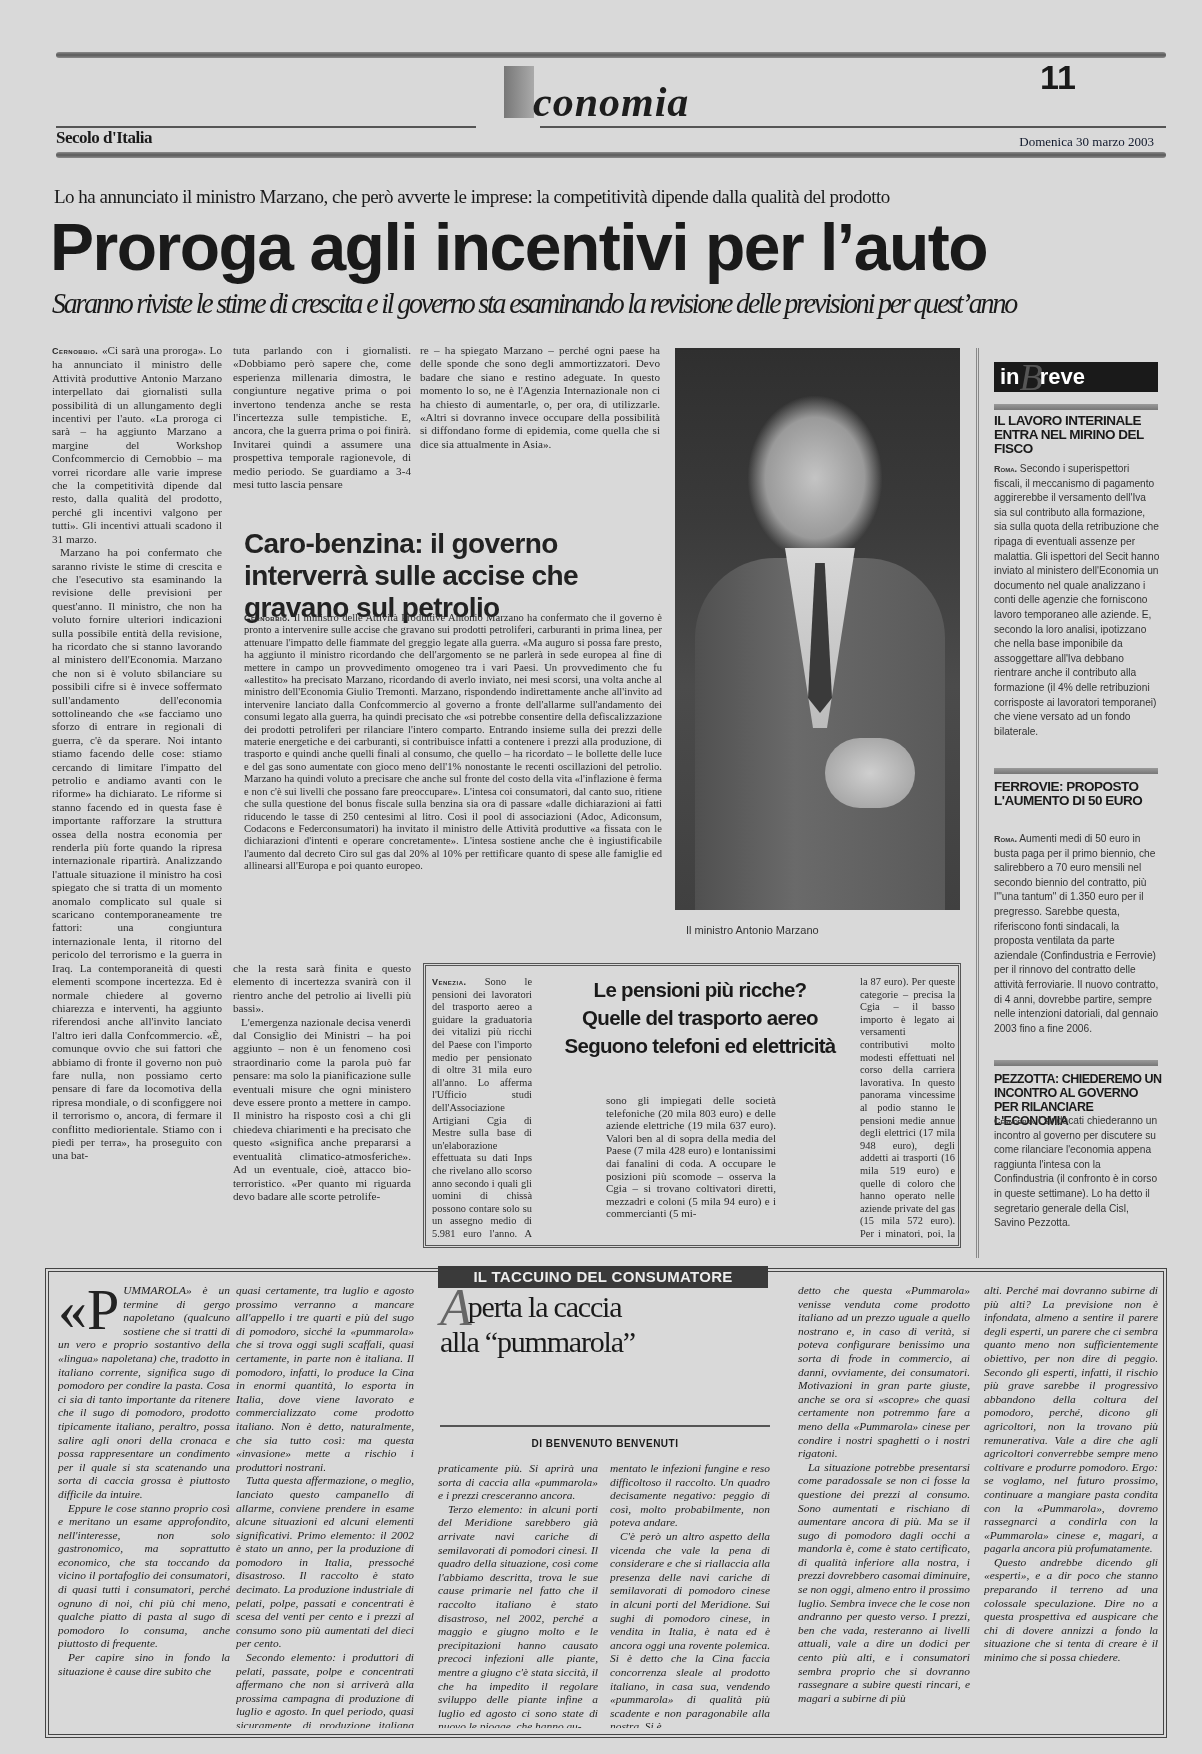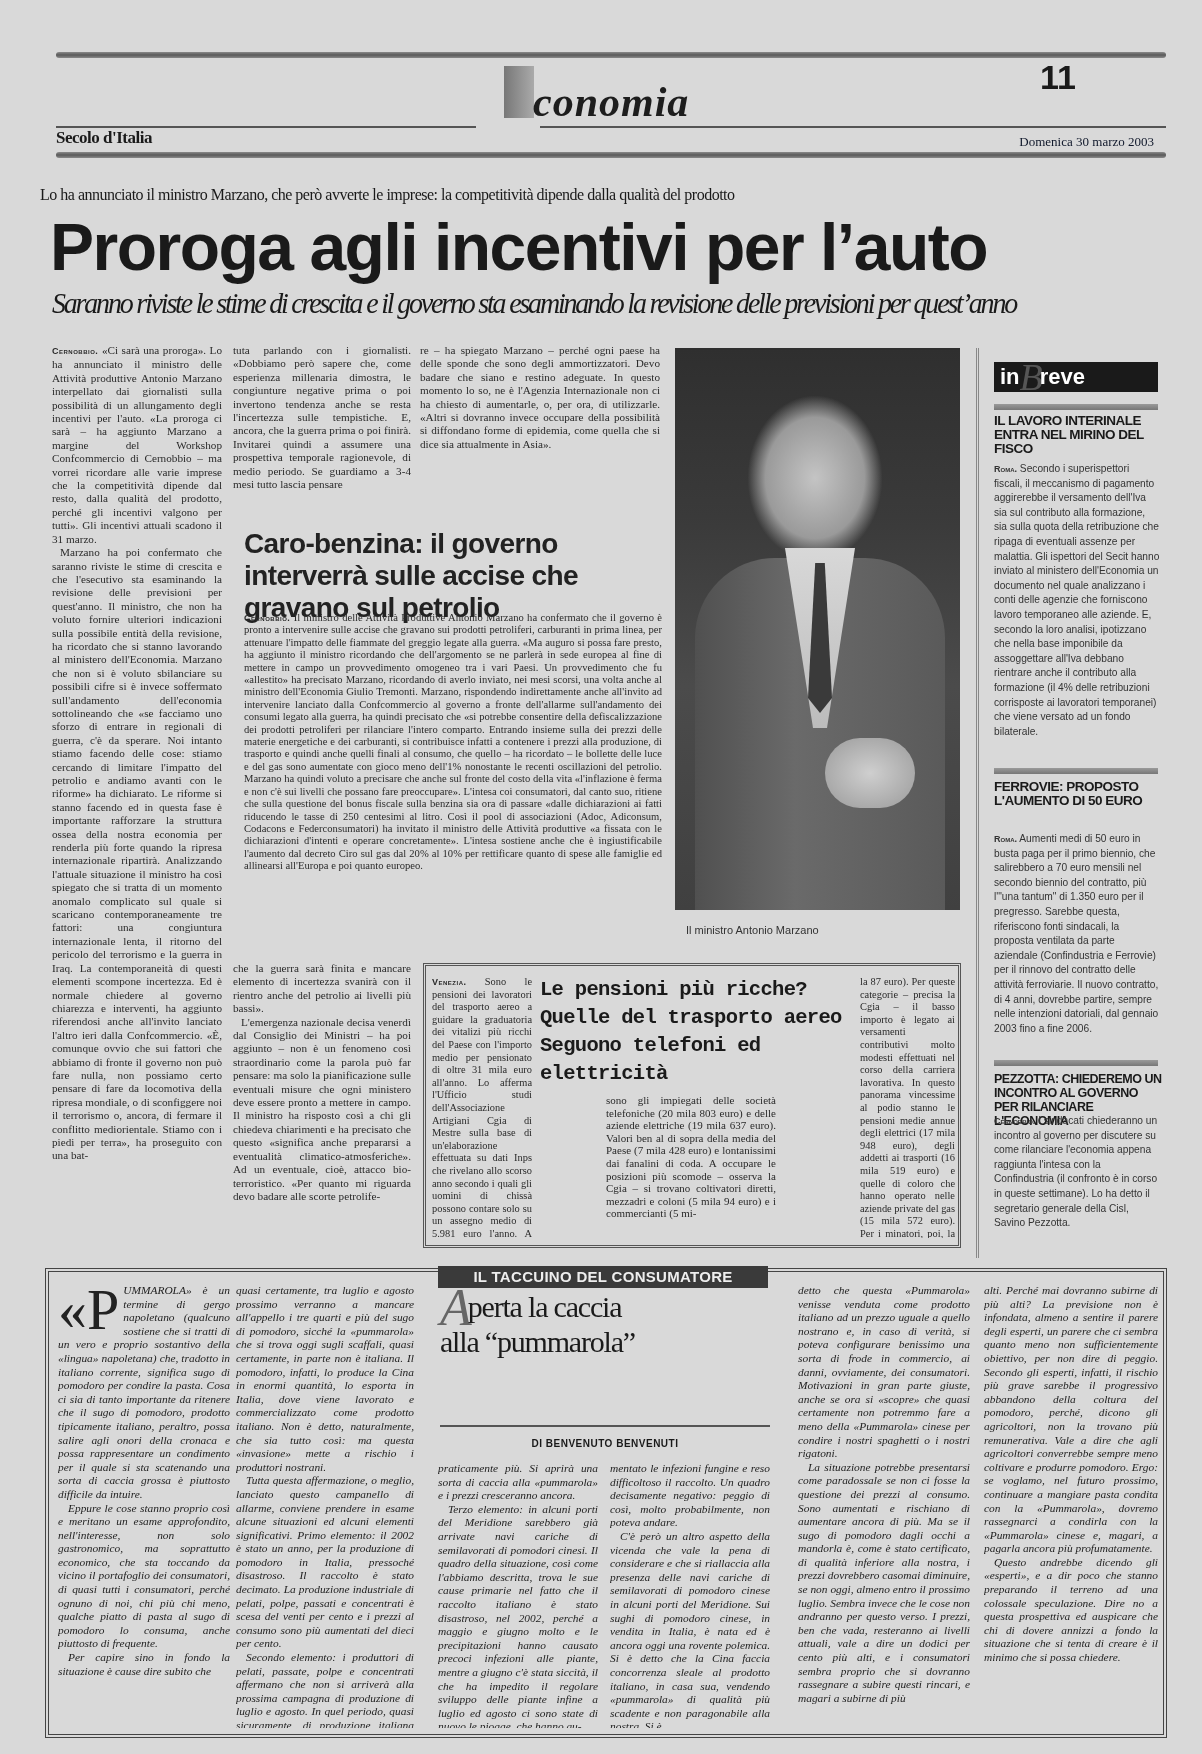--- a/index.html
+++ b/index.html
@@ -5,42 +5,42 @@
   *{box-sizing:border-box;margin:0;padding:0}
   html,body{width:1202px;height:1754px;background:#d9d9d9;overflow:hidden}
   body{position:relative;font-family:"Liberation Serif",serif;color:#1a1a1a}
   .rule-thick{position:absolute;height:6px;background:linear-gradient(#8a8a8a,#5a5a5a,#8a8a8a);border-radius:3px}
   .rule-thin{position:absolute;height:2px;background:#444}
   .masthead-e{position:absolute;left:504px;top:66px;width:30px;height:52px;background:linear-gradient(90deg,#777,#aaa)}
   .masthead-title{position:absolute;left:532px;top:78px;font-family:"Liberation Serif",serif;font-style:italic;font-weight:bold;font-size:42px;letter-spacing:1px;color:#1d1d1d}
   .page-num{position:absolute;left:1040px;top:58px;font-family:Liberation Sans, sans-serif;font-weight:bold;font-size:34px}
   .paper-name{position:absolute;left:56px;top:128px;font-family:"Liberation Serif",serif;font-weight:bold;font-size:17px;letter-spacing:-0.5px}
   .date{position:absolute;right:48px;top:134px;font-size:13px;color:#0f172a}
-  .kicker{position:absolute;left:40px;top:186px;width:1100px;font-size:16px;letter-spacing:-0.5px;white-space:nowrap}
+  .kicker{position:absolute;left:54px;top:186px;width:1100px;font-size:19px;letter-spacing:-0.5px;white-space:nowrap}
   .headline{position:absolute;left:50px;top:208px;width:1110px;font-family:"Liberation Sans",sans-serif;font-weight:bold;font-size:66px;letter-spacing:-1.5px;white-space:nowrap;line-height:78px}
   .subhead{position:absolute;left:52px;top:288px;width:1110px;font-style:italic;font-size:28px;letter-spacing:-2.2px;white-space:nowrap;transform:scaleY(1.05)}
   .col{position:absolute;font-size:11.2px;line-height:13.4px;text-align:justify;color:#2a2a2a;overflow:hidden;hyphens:auto}
   .col p{text-indent:8px}
   .col .loc{font-family:"Liberation Sans",sans-serif;font-weight:bold;font-size:9px;letter-spacing:0.5px;font-variant:small-caps}
   .photo{position:absolute;left:675px;top:348px;width:285px;height:562px;background:radial-gradient(ellipse 90px 110px at 140px 130px,#c4c4c4 0%,#9a9a9a 55%,transparent 75%),linear-gradient(180deg,#2f2f2f 0%,#3a3a3a 30%,#4b4b4b 60%,#404040 100%);overflow:hidden}
   .photo .suit{position:absolute;left:20px;top:210px;width:250px;height:360px;background:linear-gradient(90deg,#505050,#6a6a6a 40%,#5a5a5a);border-radius:80px 80px 0 0}
   .photo .shirt{position:absolute;left:110px;top:200px;width:70px;height:180px;background:linear-gradient(#d8d8d8,#bcbcbc);clip-path:polygon(0 0,100% 0,60% 100%,40% 100%)}
   .photo .tie{position:absolute;left:133px;top:215px;width:24px;height:150px;background:#3a3a3a;clip-path:polygon(30% 0,70% 0,100% 90%,50% 100%,0 90%)}
   .photo .hand{position:absolute;left:150px;top:390px;width:90px;height:70px;background:radial-gradient(#cfcfcf,#9a9a9a);border-radius:40px}
   .caption{position:absolute;left:686px;top:924px;font-family:"Liberation Sans",sans-serif;font-size:11px;color:#333}
   .box-head{position:absolute;font-family:"Liberation Sans",sans-serif;font-weight:bold;color:#222;letter-spacing:-0.6px}
   .sidebar{position:absolute;left:976px;top:348px;width:190px;height:910px;border-left:3px double #888;padding-left:10px}
   .inbreve{position:absolute;left:994px;top:362px;width:164px;height:30px;background:#1a1a1a;color:#fff;font-family:"Liberation Sans",sans-serif;font-weight:bold;font-size:22px;padding-left:6px;line-height:30px}
   .inbreve .big{font-family:"Liberation Serif",serif;font-style:italic;font-weight:normal;font-size:38px;color:#555;vertical-align:-6px;letter-spacing:-3px}
   .sb-rule{position:absolute;left:994px;width:164px;height:6px;background:linear-gradient(#9a9a9a,#777)}
   .sb-head{position:absolute;left:994px;width:170px;font-family:"Liberation Sans",sans-serif;font-weight:bold;font-size:13.5px;line-height:14px;letter-spacing:-0.5px}
   .sb-text{position:absolute;left:994px;width:166px;font-family:"Liberation Sans",sans-serif;font-size:10.2px;line-height:14.6px;color:#333;text-align:left}
   .sb-text .loc{font-weight:bold;font-variant:small-caps;font-size:9px}
   .pens-box{position:absolute;left:423px;top:963px;width:538px;height:285px;border:3px double #555}
-  .pens-title{position:absolute;left:540px;top:976px;width:320px;text-align:left;font-family:Liberation Mono, monospace;font-weight:bold;font-size:20.5px;line-height:28px;letter-spacing:-0.7px}
+  .pens-title{position:absolute;left:540px;top:976px;width:320px;text-align:center;font-family:Liberation Sans, sans-serif;font-weight:bold;font-size:20.5px;line-height:28px;letter-spacing:-0.7px}
   .cons-box{position:absolute;left:45px;top:1268px;width:1122px;height:470px;border:4px double #444}
   .cons-label{position:absolute;left:438px;top:1266px;width:330px;height:22px;background:#3a3a3a;color:#eee;font-family:"Liberation Sans",sans-serif;font-weight:bold;font-size:15px;text-align:center;line-height:22px;letter-spacing:0.3px}
   .cons-title{position:absolute;left:440px;top:1290px;width:330px;font-size:30px;line-height:34px;letter-spacing:-1.2px}
   .cons-title .dropA{font-style:italic;font-size:52px;color:#666;vertical-align:-8px;letter-spacing:-4px}
   .byline-rule{position:absolute;left:440px;top:1425px;width:330px;height:2px;background:#555}
   .byline{position:absolute;left:440px;top:1438px;width:330px;text-align:center;font-family:"Liberation Sans",sans-serif;font-weight:bold;font-size:10px;letter-spacing:0.5px}
   .icol{position:absolute;font-style:italic;font-size:11.4px;line-height:13.6px;text-align:justify;color:#222;overflow:hidden}
   .icol p{text-indent:10px}
   .dropcap{float:left;font-size:58px;line-height:48px;margin:2px 4px 0 0;font-style:normal}
 </style>
@@ -80,21 +80,21 @@
 
 <div class="photo">
   <div class="suit"></div>
   <div class="shirt"></div>
   <div class="tie"></div>
   <div class="hand"></div>
 </div>
 <div class="caption">Il ministro Antonio Marzano</div>
 
 <div class="col" style="left:233px;top:962px;width:178px;height:278px">
-  <p style="text-indent:0">che la guerra sarà finita e mancare elemento di incertezza svanirà con il rientro anche del petrolio ai livelli più bassi».</p>
+  <p style="text-indent:0">che la resta sarà finita e questo elemento di incertezza svanirà con il rientro anche del petrolio ai livelli più bassi».</p>
   <p>L'emergenza nazionale decisa venerdì dal Consiglio dei Ministri – ha poi aggiunto – non è un fenomeno così straordinario come la parola può far pensare: ma solo la pianificazione sulle eventuali misure che ogni ministero deve essere pronto a mettere in campo. Il ministro ha risposto così a chi gli chiedeva chiarimenti e ha precisato che questo «significa anche prepararsi a eventualità climatico-atmosferiche». Ad un eventuale, cioè, attacco bio-terroristico. «Per quanto mi riguarda devo badare alle scorte petrolife-</p>
 </div>
 
 <div class="pens-box"></div>
 <div class="pens-title">
   <div>Le pensioni più ricche?</div>
   <div>Quelle del trasporto aereo</div>
   <div>Seguono telefoni ed elettricità</div>
 </div>
 <div class="col" style="left:432px;top:976px;width:100px;height:262px;font-size:10.4px;line-height:12.6px">

